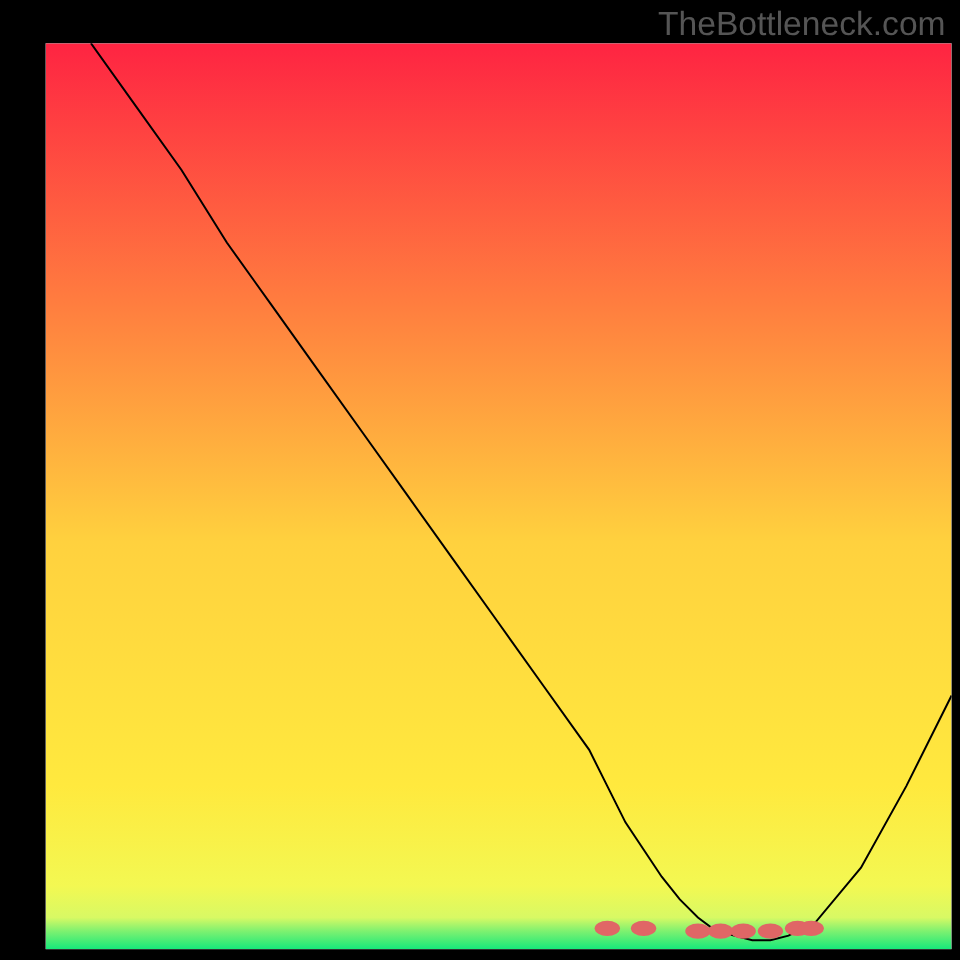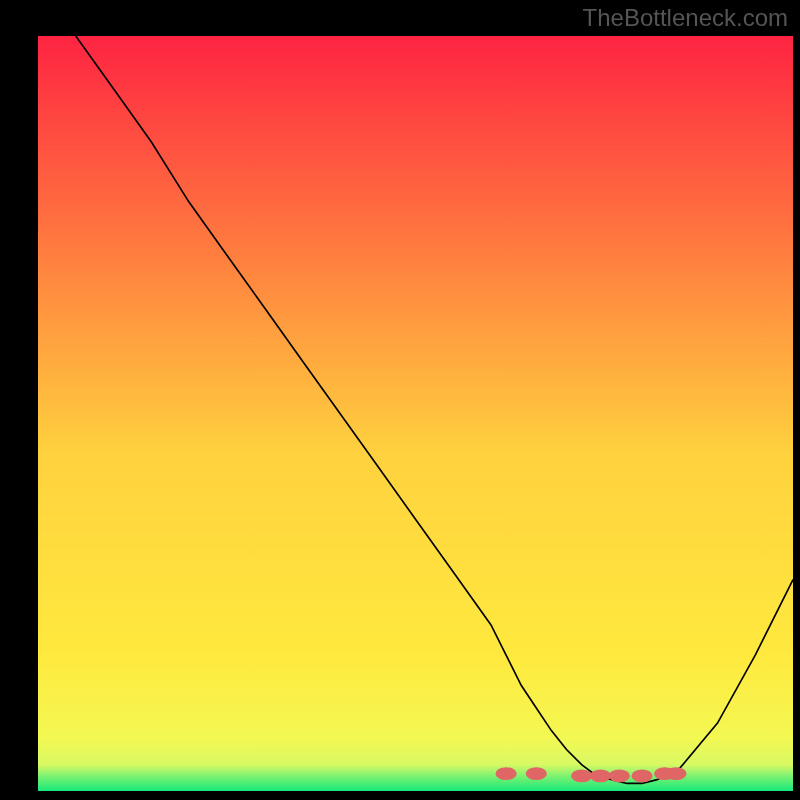--- a/index.html
+++ b/index.html
@@ -1,18 +1,18 @@
 <!DOCTYPE html>
 <html><head>
 <meta charset="utf-8">
 <style>
   * { margin: 0; padding: 0; box-sizing: border-box; }
   body { background: #fff; width: 800px; height: 800px; overflow: hidden; position: relative; font-family: Arial, sans-serif; }
   .frame { position: absolute; left: 0; top: 0; width: 800px; height: 800px; }
-  .watermark { position: absolute; top: 4px; right: 12px; font-size: 24px; color: #555; font-weight: 500; }
+  .watermark { position: absolute; top: 4px; right: 12px; font-size: 28px; color: #555; font-weight: 500; }
   .plot-bg { position: absolute; left: 38px; top: 36px; width: 755px; height: 755px; }
   .border-left,.border-right,.border-top,.border-bottom { position: absolute; background: #000; }
   .border-left { left: 0; top: 0; width: 38px; height: 800px; }
   .border-right { right: 0; top: 0; width: 7px; height: 800px; }
   .border-top { left: 0; top: 0; width: 800px; height: 36px; }
   .border-bottom { left: 0; bottom: 0; width: 800px; height: 9px; }
   .curve-svg { position: absolute; left: 38px; top: 36px; width: 755px; height: 755px; }
 </style>
 </head>
 <body>

